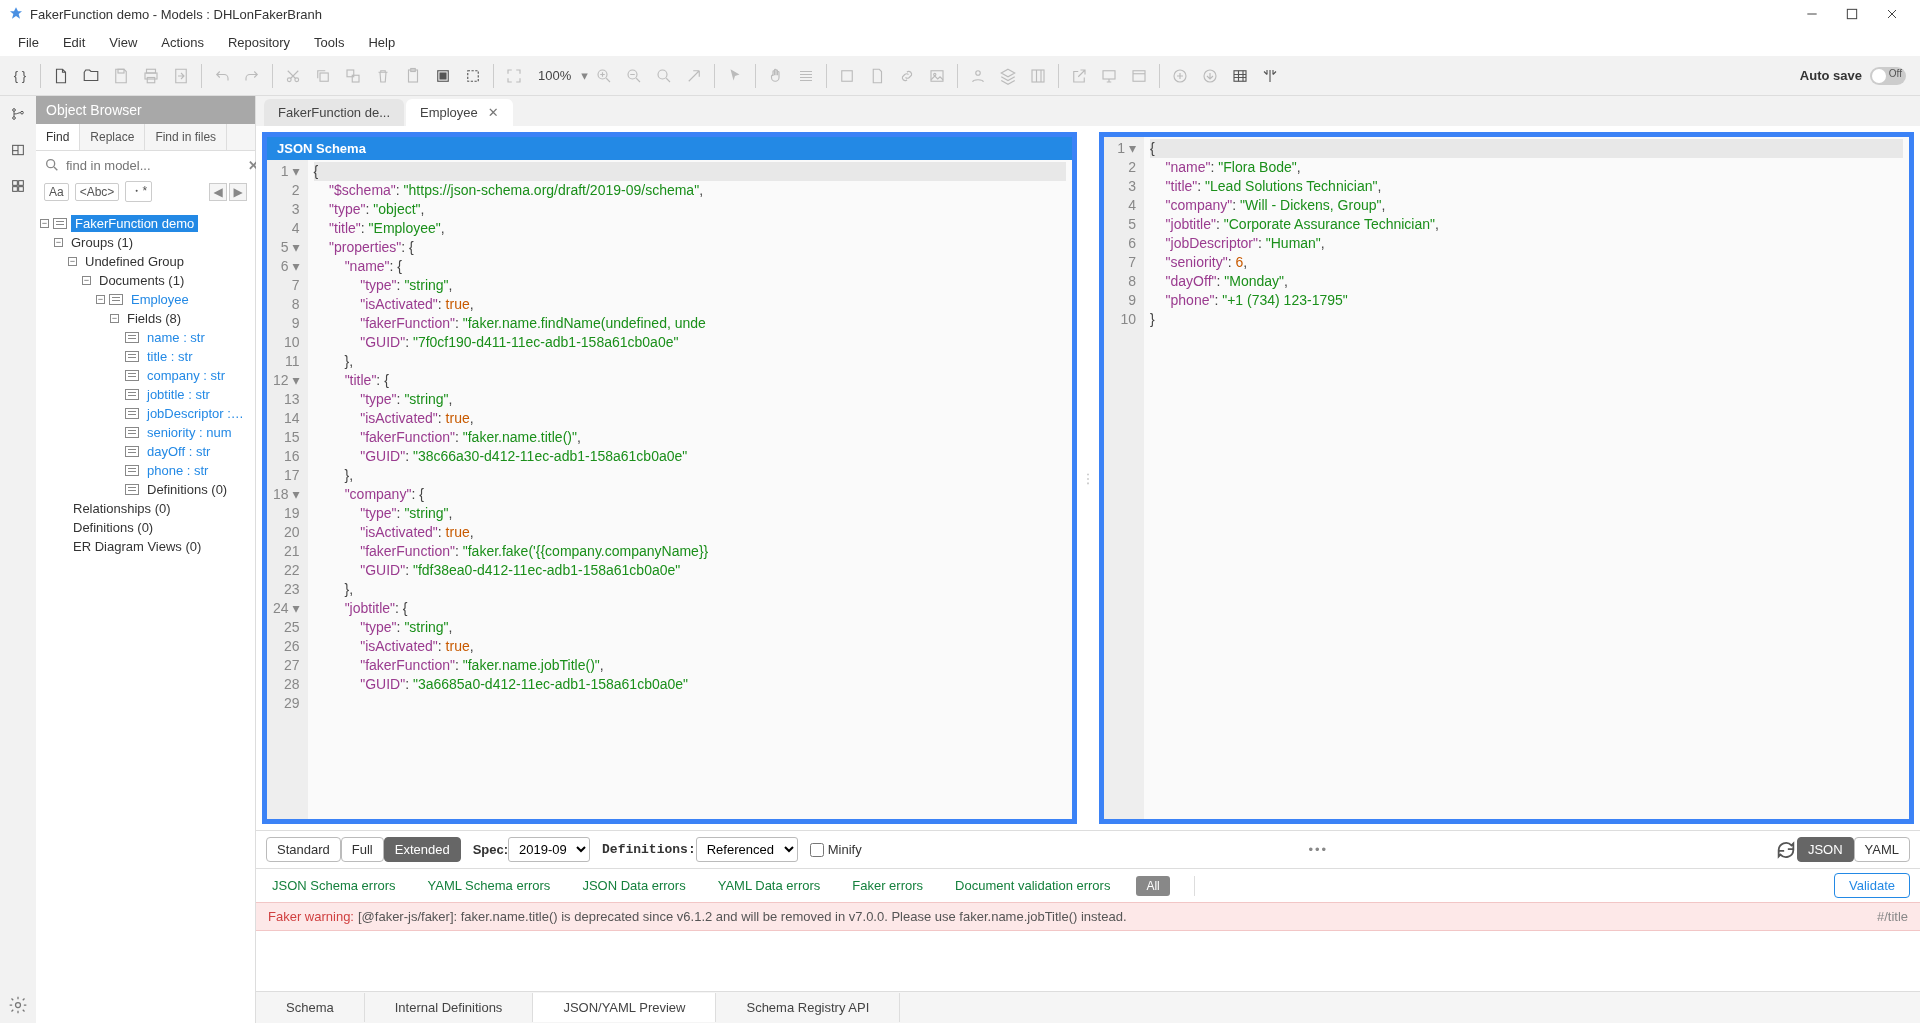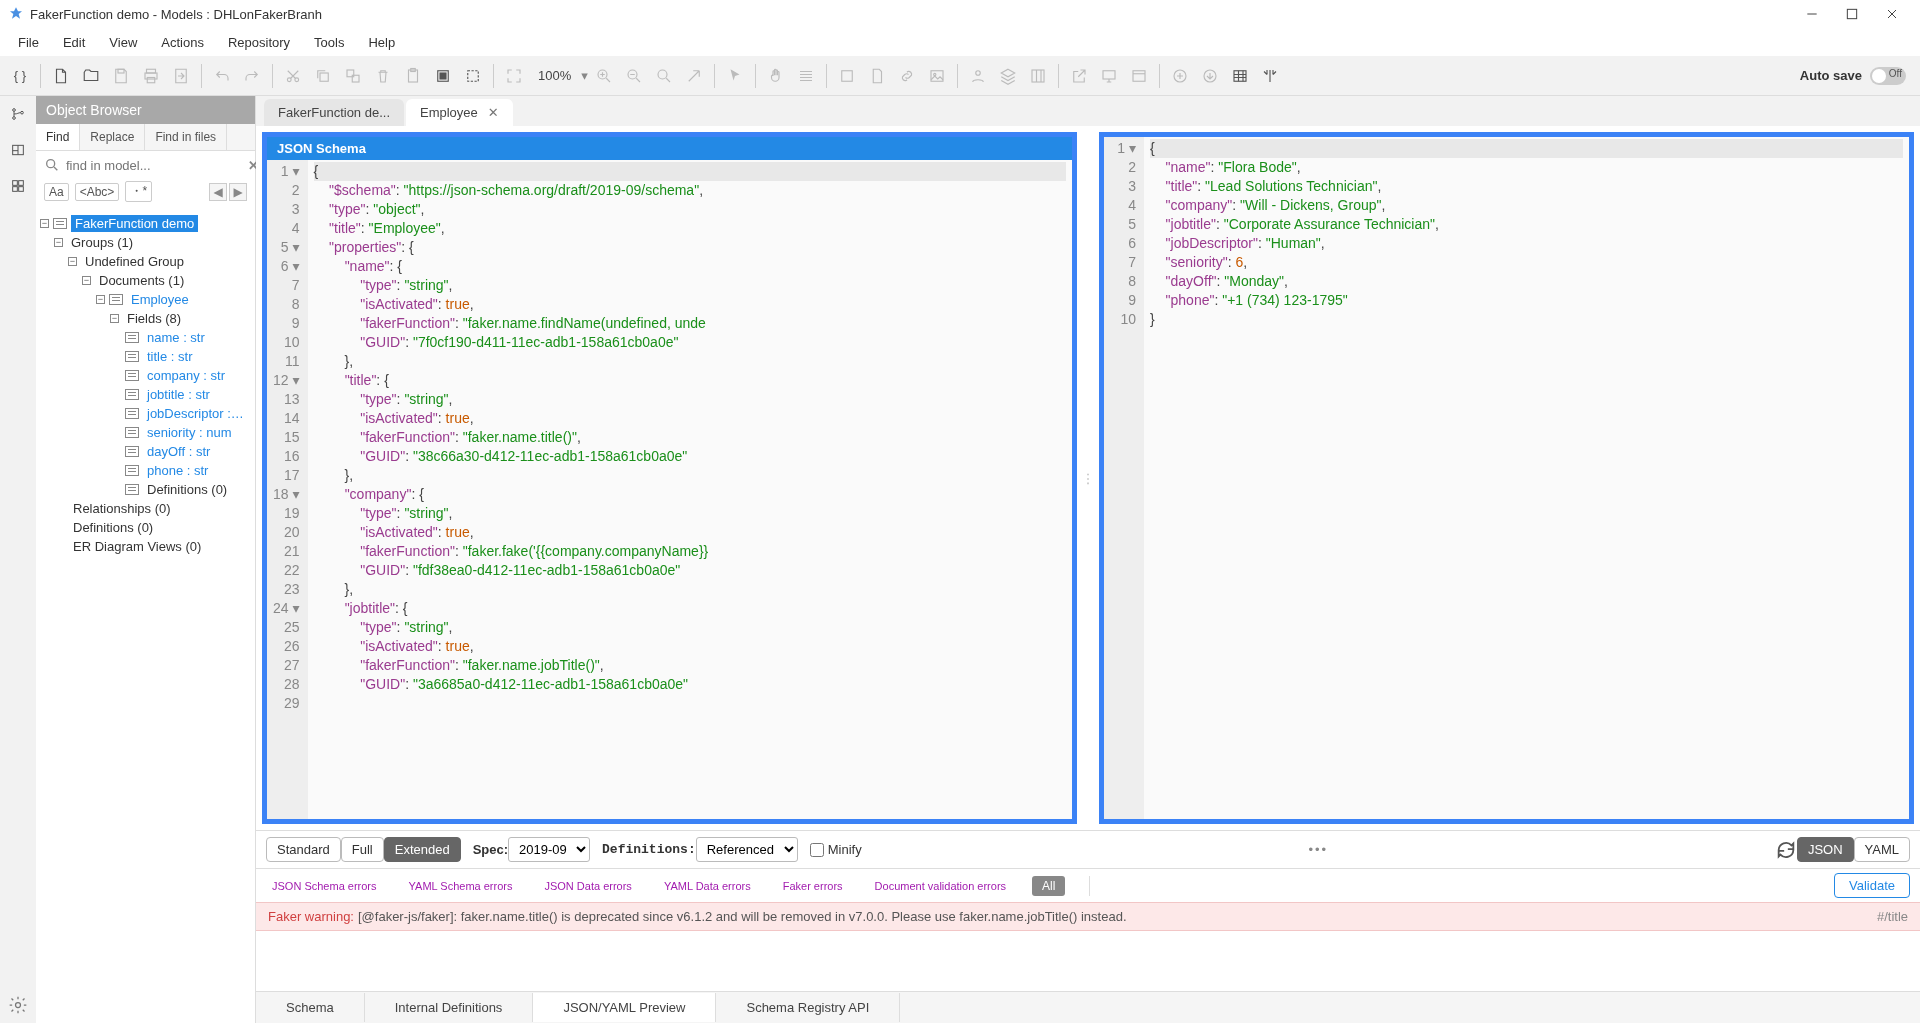--- a/index.html
+++ b/index.html
@@ -89,21 +89,21 @@
 .ctrlbar .btn { border: 1px solid #bbb; padding: 4px 10px; border-radius: 4px; cursor: pointer; background: #fff; font-size:13px;}
 .ctrlbar .btn.active { background: #666; color: #fff; border-color:#666;}
 .ctrlbar select { border: 1px solid #bbb; padding: 3px 6px; border-radius: 3px; background: #fff; font-size:13px;}
 .ctrlbar label { font-size: 13px; color:#333;}
 .ctrlbar .dots{flex:1;text-align:center;color:#888;letter-spacing:2px;}
 .ctrlbar .refresh{color:#555;cursor:pointer;font-size:18px;}
 .ctrlbar .chk { display:flex;align-items:center;gap:4px;}
 .ctrlbar .chk input{width:14px;height:14px;}
 
 .errbar { display: flex; align-items: center; padding: 4px 10px; gap: 20px; border-top: 1px solid #ddd; background:#fff;}
-.errbar .elink { color: #a21caf; cursor: pointer; font-size: 11px; padding:4px 6px;}
+.errbar .elink { color: #15803d; cursor: pointer; font-size: 13px; padding:4px 6px;}
 .errbar .chip { background: #888; color: #fff; padding: 3px 10px; border-radius: 3px; font-size: 12px; }
 .errbar .sep2{width:1px;height:20px;background:#ddd;margin:0 4px;}
 .errbar .vbtn { margin-left: auto; border: 1px solid #2389e5; color: #2389e5; padding: 4px 14px; border-radius: 4px; cursor: pointer; font-size:13px;}
 
 .warn { background: #fde8e8; padding: 6px 12px; font-size: 13px; display: flex; border-top:1px solid #f2c6c6;border-bottom:1px solid #f2c6c6;}
 .warn .wlabel { color: #d04040; }
 .warn .wtext { color: #555; margin-left: 4px; flex: 1; }
 .warn .wloc { color: #888; }
 .warn-space{height:60px;background:#fff;}
 

